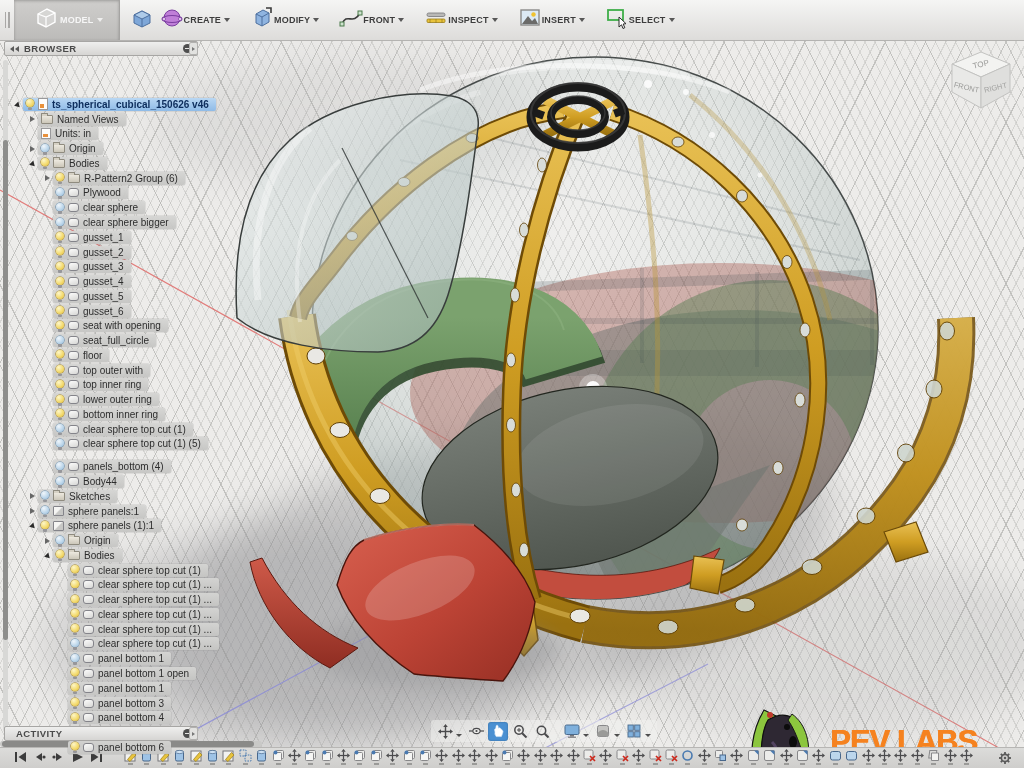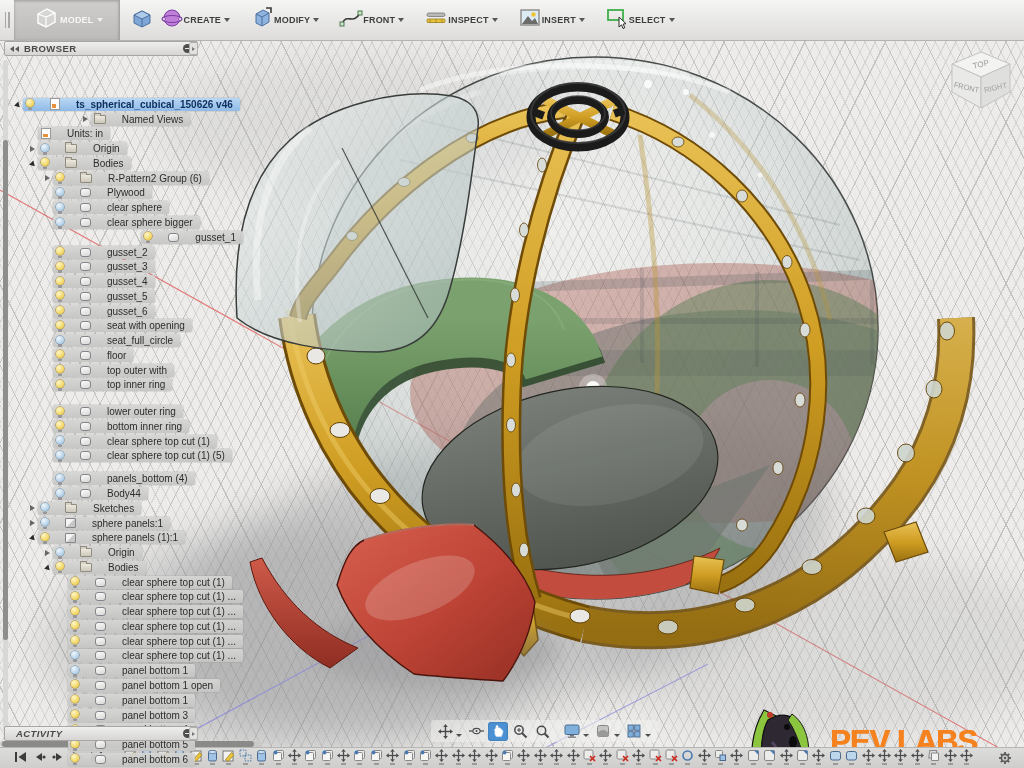--- a/index.html
+++ b/index.html
@@ -40,21 +40,21 @@
   .min-btn::after{content:"";position:absolute;left:2px;top:4px;width:5px;height:1.2px;background:#e6e6e4;}
   .bar-handle{position:absolute;width:7px;height:11px;background:#e2e2e0;border:1px solid #b2b1af;border-radius:2px;z-index:40;display:flex;align-items:center;justify-content:center;cursor:pointer;}
   .bar-handle i{width:0;height:0;border-top:2.5px solid transparent;border-bottom:2.5px solid transparent;border-left:3px solid #777;}
 
   
   #tree{position:absolute;left:12px;top:57px;z-index:35;}
   .trow{height:14.78px;display:flex;align-items:center;}
   .aslot{flex:0 0 11px;display:flex;justify-content:center;align-items:center;}
   .tri-c{width:0;height:0;border-top:3.5px solid transparent;border-bottom:3.5px solid transparent;border-left:5px solid #676767;}
   .tri-e{width:0;height:0;border-left:3.5px solid transparent;border-right:3.5px solid transparent;border-top:5.5px solid #2b2b2b;transform:translateY(1px) rotate(-45deg);}
-  .pill{display:inline-flex;align-items:center;gap:16px;height:13px;padding:0 7px 0 3px;border-radius:2px;
+  .pill{display:inline-flex;align-items:center;gap:4px;height:13px;padding:0 7px 0 3px;border-radius:2px;
     background:linear-gradient(rgba(213,213,211,.95),rgba(197,197,195,.95));box-shadow:0 0 0 .5px rgba(140,140,140,.35);}
   .pill .tlab{font-size:10px;color:#2d2d2d;white-space:nowrap;}
   .trow.sel .pill{background:linear-gradient(#b9d7f3,#8fbbe7);}
   .trow.sel .tlab{color:#0d2d5c;font-weight:bold;}
   .bulb{width:8px;height:10px;position:relative;flex:0 0 8px;cursor:pointer;}
   .bulb::before{content:"";position:absolute;top:0;left:0;width:8px;height:8px;border-radius:50%;
     background:radial-gradient(circle at 35% 30%,#fdf6c8,#f3d969 60%,#d8b23a);box-shadow:0 0 0 .6px #a5821e;}
   .bulb::after{content:"";position:absolute;bottom:-1px;left:2px;width:4px;height:2.5px;background:#96969a;border-radius:0 0 1px 1px;}
   .bulb.blue::before{background:radial-gradient(circle at 35% 30%,#f0f6fb,#bad5ea 60%,#8fb3d3);box-shadow:0 0 0 .6px #5f86a8;}
   .ic{box-sizing:border-box;flex:none;}
@@ -347,41 +347,41 @@
         <div class="trow sel" style="padding-left: 0px;">
           <span class="aslot">
             <i class="tri-e"></i>
           </span>
           <span class="pill">
             <span class="bulb"></span>
             <span class="ic ic-file"></span>
             <span class="tlab">ts_spherical_cubical_150626 v46</span>
           </span>
         </div>
-        <div class="trow" style="padding-left: 15px; justify-content: center;">
-          <span class="aslot">
-            <i class="tri-c"></i>
-          </span>
-          <span class="pill">
-            <span class="ic ic-folder"></span>
-            <span class="tlab">Named Views</span>
-          </span>
-        </div>
-        <div class="trow" style="padding-left: 15px;">
-          <span class="aslot"></span>
-          <span class="pill">
-            <span class="ic ic-doc"></span>
-            <span class="tlab">Units: in</span>
-          </span>
-        </div>
         <div class="trow" style="padding-left: 15px;">
           <span class="aslot">
             <i class="tri-c"></i>
           </span>
           <span class="pill">
+            <span class="ic ic-folder"></span>
+            <span class="tlab">Named Views</span>
+          </span>
+        </div>
+        <div class="trow" style="padding-left: 15px;">
+          <span class="aslot"></span>
+          <span class="pill">
+            <span class="ic ic-doc"></span>
+            <span class="tlab">Units: in</span>
+          </span>
+        </div>
+        <div class="trow" style="padding-left: 15px;">
+          <span class="aslot">
+            <i class="tri-c"></i>
+          </span>
+          <span class="pill">
             <span class="bulb blue"></span>
             <span class="ic ic-folder"></span>
             <span class="tlab">Origin</span>
           </span>
         </div>
         <div class="trow" style="padding-left: 15px;">
           <span class="aslot">
             <i class="tri-e"></i>
           </span>
           <span class="pill">
@@ -417,21 +417,21 @@
           </span>
         </div>
         <div class="trow" style="padding-left: 30px;">
           <span class="aslot"></span>
           <span class="pill">
             <span class="bulb blue"></span>
             <span class="ic ic-body"></span>
             <span class="tlab">clear sphere bigger</span>
           </span>
         </div>
-        <div class="trow" style="padding-left: 30px; justify-content: flex-end;">
+        <div class="trow" style="padding-left: 30px;">
           <span class="aslot"></span>
           <span class="pill">
             <span class="bulb"></span>
             <span class="ic ic-body"></span>
             <span class="tlab">gusset_1</span>
           </span>
         </div>
         <div class="trow" style="padding-left: 30px;">
           <span class="aslot"></span>
           <span class="pill">
@@ -505,21 +505,21 @@
           </span>
         </div>
         <div class="trow" style="padding-left: 30px;">
           <span class="aslot"></span>
           <span class="pill">
             <span class="bulb"></span>
             <span class="ic ic-body"></span>
             <span class="tlab">top inner ring</span>
           </span>
         </div>
-        <div class="trow" style="padding-left: 30px; margin-top: 12px;">
+        <div class="trow" style="padding-left: 30px;">
           <span class="aslot"></span>
           <span class="pill">
             <span class="bulb"></span>
             <span class="ic ic-body"></span>
             <span class="tlab">lower outer ring</span>
           </span>
         </div>
         <div class="trow" style="padding-left: 30px;">
           <span class="aslot"></span>
           <span class="pill">
@@ -713,21 +713,21 @@
             <span class="ic ic-body"></span>
             <span class="tlab">panel bottom 6</span>
           </span>
         </div>
       </div>
     <div class="vscroll" style="top:20px;">
         <div class="vthumb"></div>
       </div>
 
     <div class="panel-bar" style="left:4px;top:686px;">
-      <span class="ptitle" style="padding-left:6px;font-style:italic;">ACTIVITY</span>
+      <span class="ptitle" style="padding-left:6px;">ACTIVITY</span>
       <span class="min-btn"></span>
     </div>
     <div class="bar-handle" style="left:189px;top:687px;">
         <i></i>
       </div>
 
     <div id="navbar" style="top:680px;">
         <span class="nav-i">
           <svg width="15" height="15" viewBox="0 0 15 15">
             <g fill="#4a4a4c">

